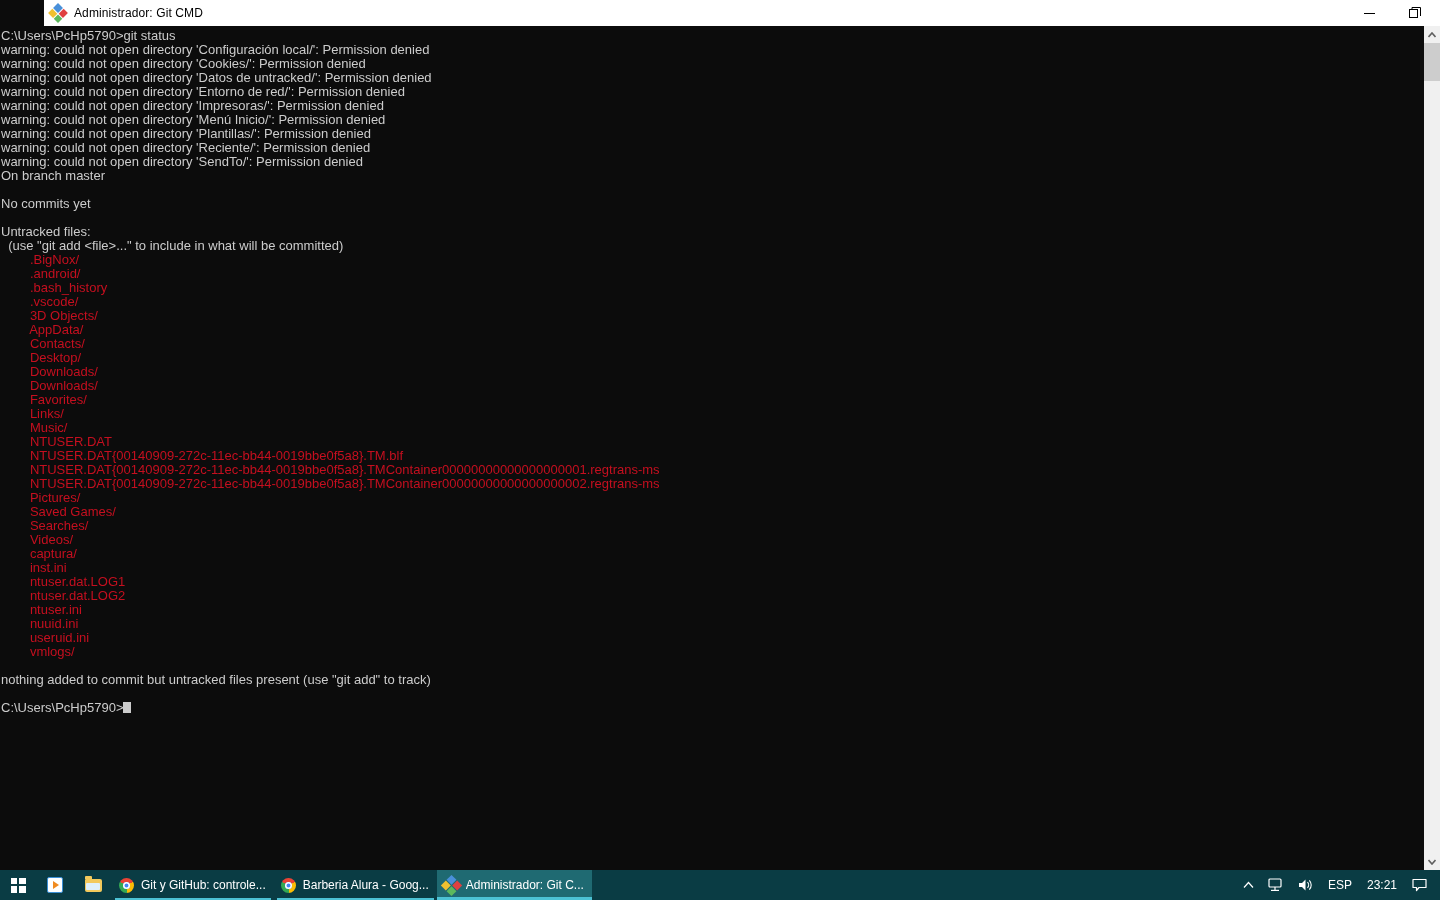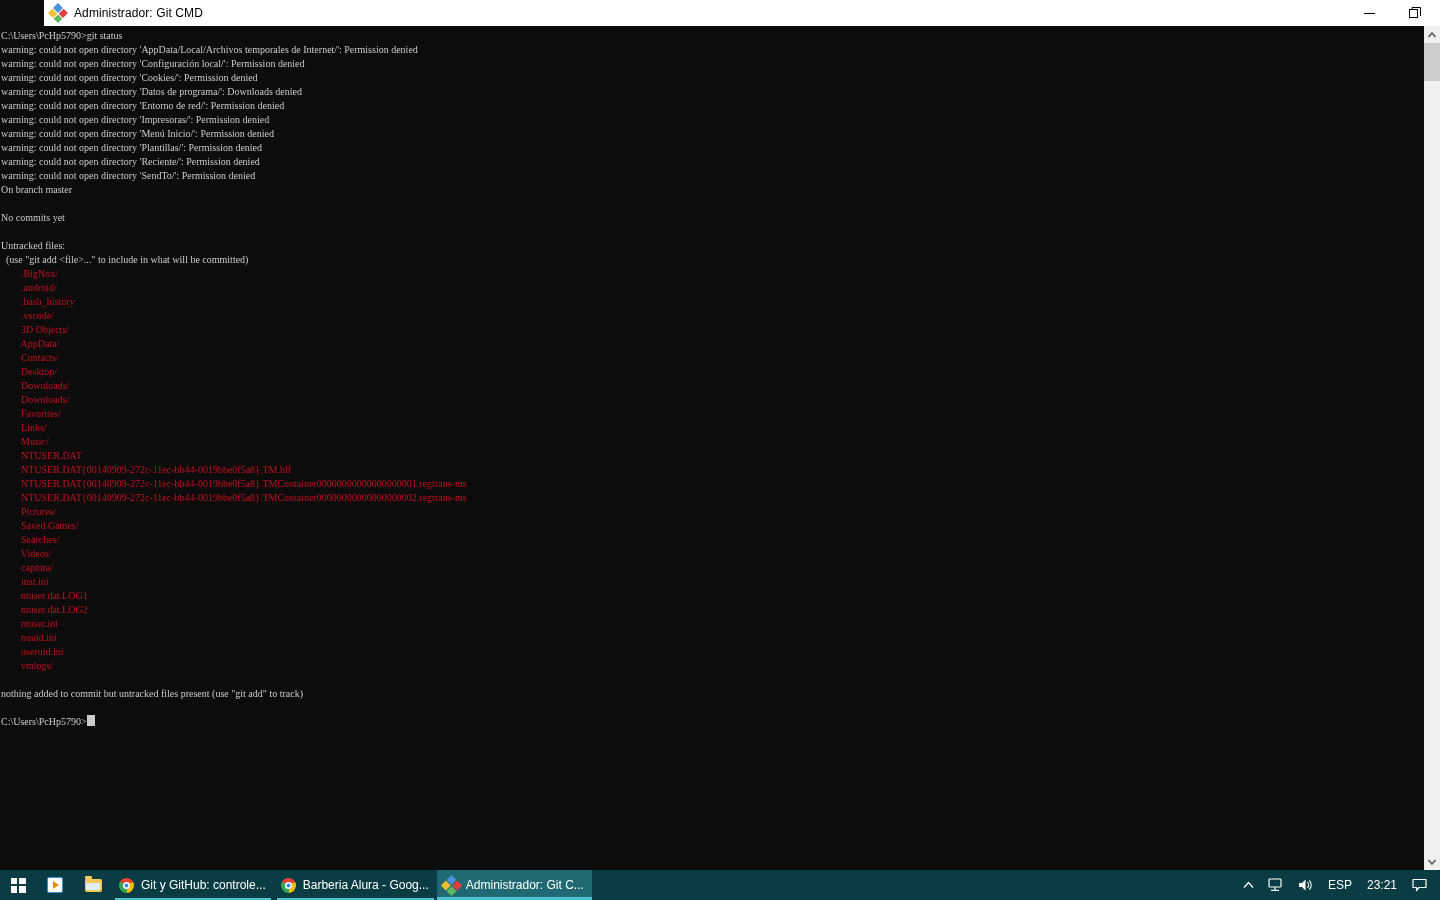--- a/index.html
+++ b/index.html
@@ -79,22 +79,22 @@
     top: 26px;
     left: 0;
     width: 1424px;
     height: 844px;
     background: #0c0c0c;
     overflow: hidden;
     box-sizing: border-box;
     padding: 3px 0 0 0;
   }
   .cline {
-    font-family: Liberation Serif, serif;
-    font-size: 10px;
+    font-family: Liberation Sans, sans-serif;
+    font-size: 13px;
     line-height: 14px;
     height: 14px;
     white-space: pre;
     color: #cccccc;
     letter-spacing: 0px;
     padding-left: 1px;
   }
   .cline.red { color: #c50f1f; }
   .cursor {
     display: inline-block;
@@ -322,24 +322,23 @@
     <div class="winbtn close">
       <svg width="12" height="12" viewBox="0 0 12 12">
         <line x1="0.5" y1="0.5" x2="11.5" y2="11.5" stroke="#000" stroke-width="1"></line>
         <line x1="11.5" y1="0.5" x2="0.5" y2="11.5" stroke="#000" stroke-width="1"></line>
       </svg>
     </div>
   </div>
 
   <div class="console" id="console-area">
       <div class="cline">C:\Users\PcHp5790&gt;git status</div>
-      <div class="cline">warning: could not open directory 'AppData/Local/Archivos temporales de Internet/': Permission denied</div>
       <div class="cline">warning: could not open directory 'Configuración local/': Permission denied</div>
       <div class="cline">warning: could not open directory 'Cookies/': Permission denied</div>
-      <div class="cline">warning: could not open directory 'Datos de programa/': Downloads denied</div>
+      <div class="cline">warning: could not open directory 'Datos de untracked/': Permission denied</div>
       <div class="cline">warning: could not open directory 'Entorno de red/': Permission denied</div>
       <div class="cline">warning: could not open directory 'Impresoras/': Permission denied</div>
       <div class="cline">warning: could not open directory 'Menú Inicio/': Permission denied</div>
       <div class="cline">warning: could not open directory 'Plantillas/': Permission denied</div>
       <div class="cline">warning: could not open directory 'Reciente/': Permission denied</div>
       <div class="cline">warning: could not open directory 'SendTo/': Permission denied</div>
       <div class="cline">On branch master</div>
       <div class="cline"></div>
       <div class="cline">No commits yet</div>
       <div class="cline"></div>

